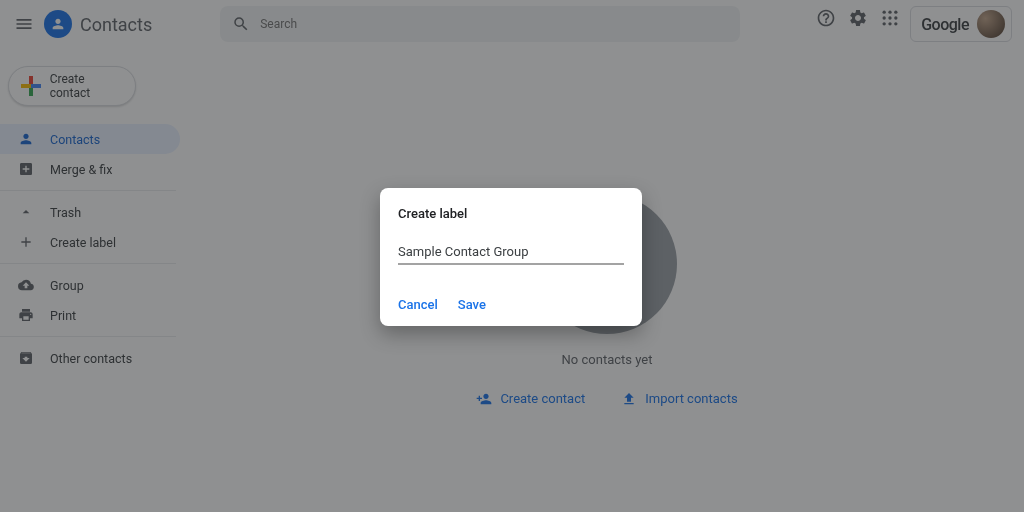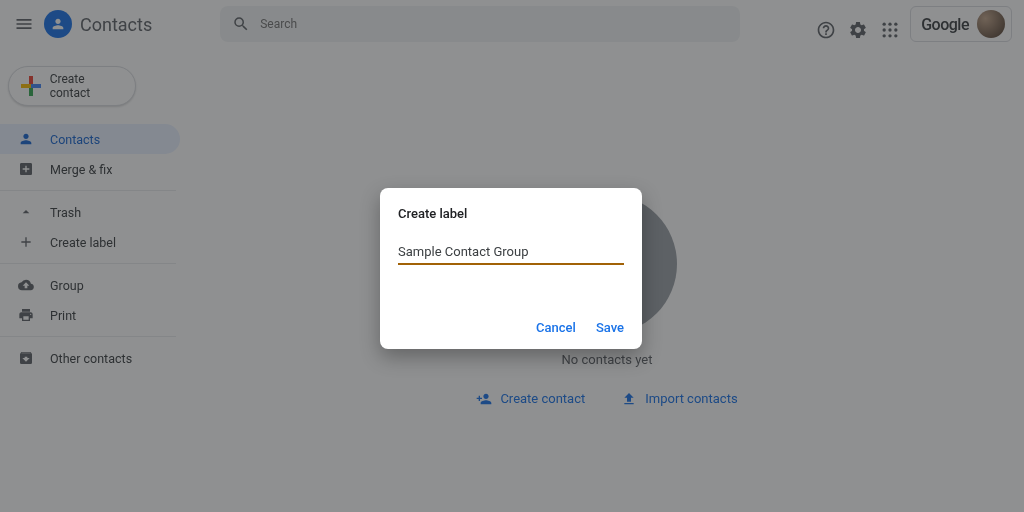--- a/index.html
+++ b/index.html
@@ -9,21 +9,21 @@
     
     .header { height: 48px; display: flex; align-items: center; padding: 0 12px; gap: 8px; }
     .menu-icon svg, .header .icon svg { fill: #5f6368; }
     .logo-area { display: flex; align-items: center; gap: 8px; margin-right: 60px; }
     .logo-circle { width: 28px; height: 28px; border-radius: 50%; background: #1a73e8; display: grid; place-items: center; }
     .logo-circle svg { fill: #fff; }
     .app-title { font-size: 18px; color: #5f6368; }
     .search-box { flex: 0 0 520px; height: 36px; background: #f1f3f4; border-radius: 8px; display: flex; align-items: center; padding: 0 12px; gap: 10px; }
     .search-box svg { fill: #5f6368; }
     .search-box input { border: none; background: transparent; outline: none; font-size: 12px; color: #15803d; flex: 1; }
-    .header-right { margin-left: auto; display: flex; align-items: flex-end; gap: 8px; }
+    .header-right { margin-left: auto; display: flex; align-items: flex-start; gap: 8px; }
     .icon-btn { width: 24px; height: 24px; display: grid; place-items: center; cursor: pointer; }
     .apps-grid svg { fill: #5f6368; }
     .google-brand { background: #fff; border: 1px solid #dadce0; border-radius: 6px; height: 36px; display: flex; align-items: center; padding: 0 6px 0 10px; gap: 8px; }
     .google-text { font-size: 16px; font-weight: 500; color: #3c4043; letter-spacing: -0.5px; }
     .avatar { width: 28px; height: 28px; border-radius: 50%; background: radial-gradient(circle at 30% 30%, #c1a48a, #4b3a2e); }
 
     
     .layout { display: flex; height: calc(100% - 48px); }
     .sidebar { width: 190px; padding-top: 18px; display: flex; flex-direction: column; }
     .create-btn { margin: 0 0 18px 8px; width: 128px; height: 40px; border: 1px solid #dadce0; border-radius: 20px; background: #fff; display: flex; align-items: center; padding: 0 12px; gap: 10px; box-shadow: 0 1px 2px rgba(60,64,67,0.2); cursor: pointer; }
@@ -44,22 +44,22 @@
     .empty-circle { width: 140px; height: 140px; border-radius: 50%; background: #9aa0a6; display: grid; place-items: center; margin-bottom: 18px; }
     .empty-circle svg { width: 80px; height: 80px; fill: #dadce0; }
     .empty-text { font-size: 13px; color: #5f6368; margin-bottom: 24px; }
     .empty-actions { display: flex; gap: 36px; }
     .link-btn { display: flex; align-items: center; gap: 8px; color: #1a73e8; font-size: 13px; cursor: pointer; }
     .link-btn svg { width: 16px; height: 16px; fill: #1a73e8; }
 
     
     .dialog { position: absolute; z-index: 20; width: 262px; background: #fff; border-radius: 8px; box-shadow: 0 8px 20px rgba(0,0,0,0.3); left: 380px; top: 188px; padding: 18px 18px 10px 18px; }
     .dialog-title { font-size: 13px; color: #202124; font-weight: 500; margin-bottom: 20px; }
-    .dialog-input { width: 100%; border: none; border-bottom: 2px solid #a16207; outline: none; font-size: 13px; padding: 2px 0 4px 0; color: #3c4043; }
-    .dialog-actions { display: flex; justify-content: flex-end; gap: 20px; margin-top: 55px; padding-bottom: 4px; }
+    .dialog-input { width: 100%; border: none; border-bottom: 2px solid #a3a3a3; outline: none; font-size: 13px; padding: 2px 0 4px 0; color: #3c4043; }
+    .dialog-actions { display: flex; justify-content: flex-start; gap: 20px; margin-top: 32px; padding-bottom: 4px; }
     .dialog-actions button { border: none; background: none; color: #1a73e8; font-size: 13px; font-weight: 500; cursor: pointer; }
   </style>
 </head>
 <body>
 
 <div class="header">
   <div class="icon-btn menu-icon">
     <svg width="20" height="20" viewBox="0 0 24 24">
         <path d="M3 18h18v-2H3v2zm0-5h18v-2H3v2zm0-7v2h18V6H3z"></path>
       </svg>

